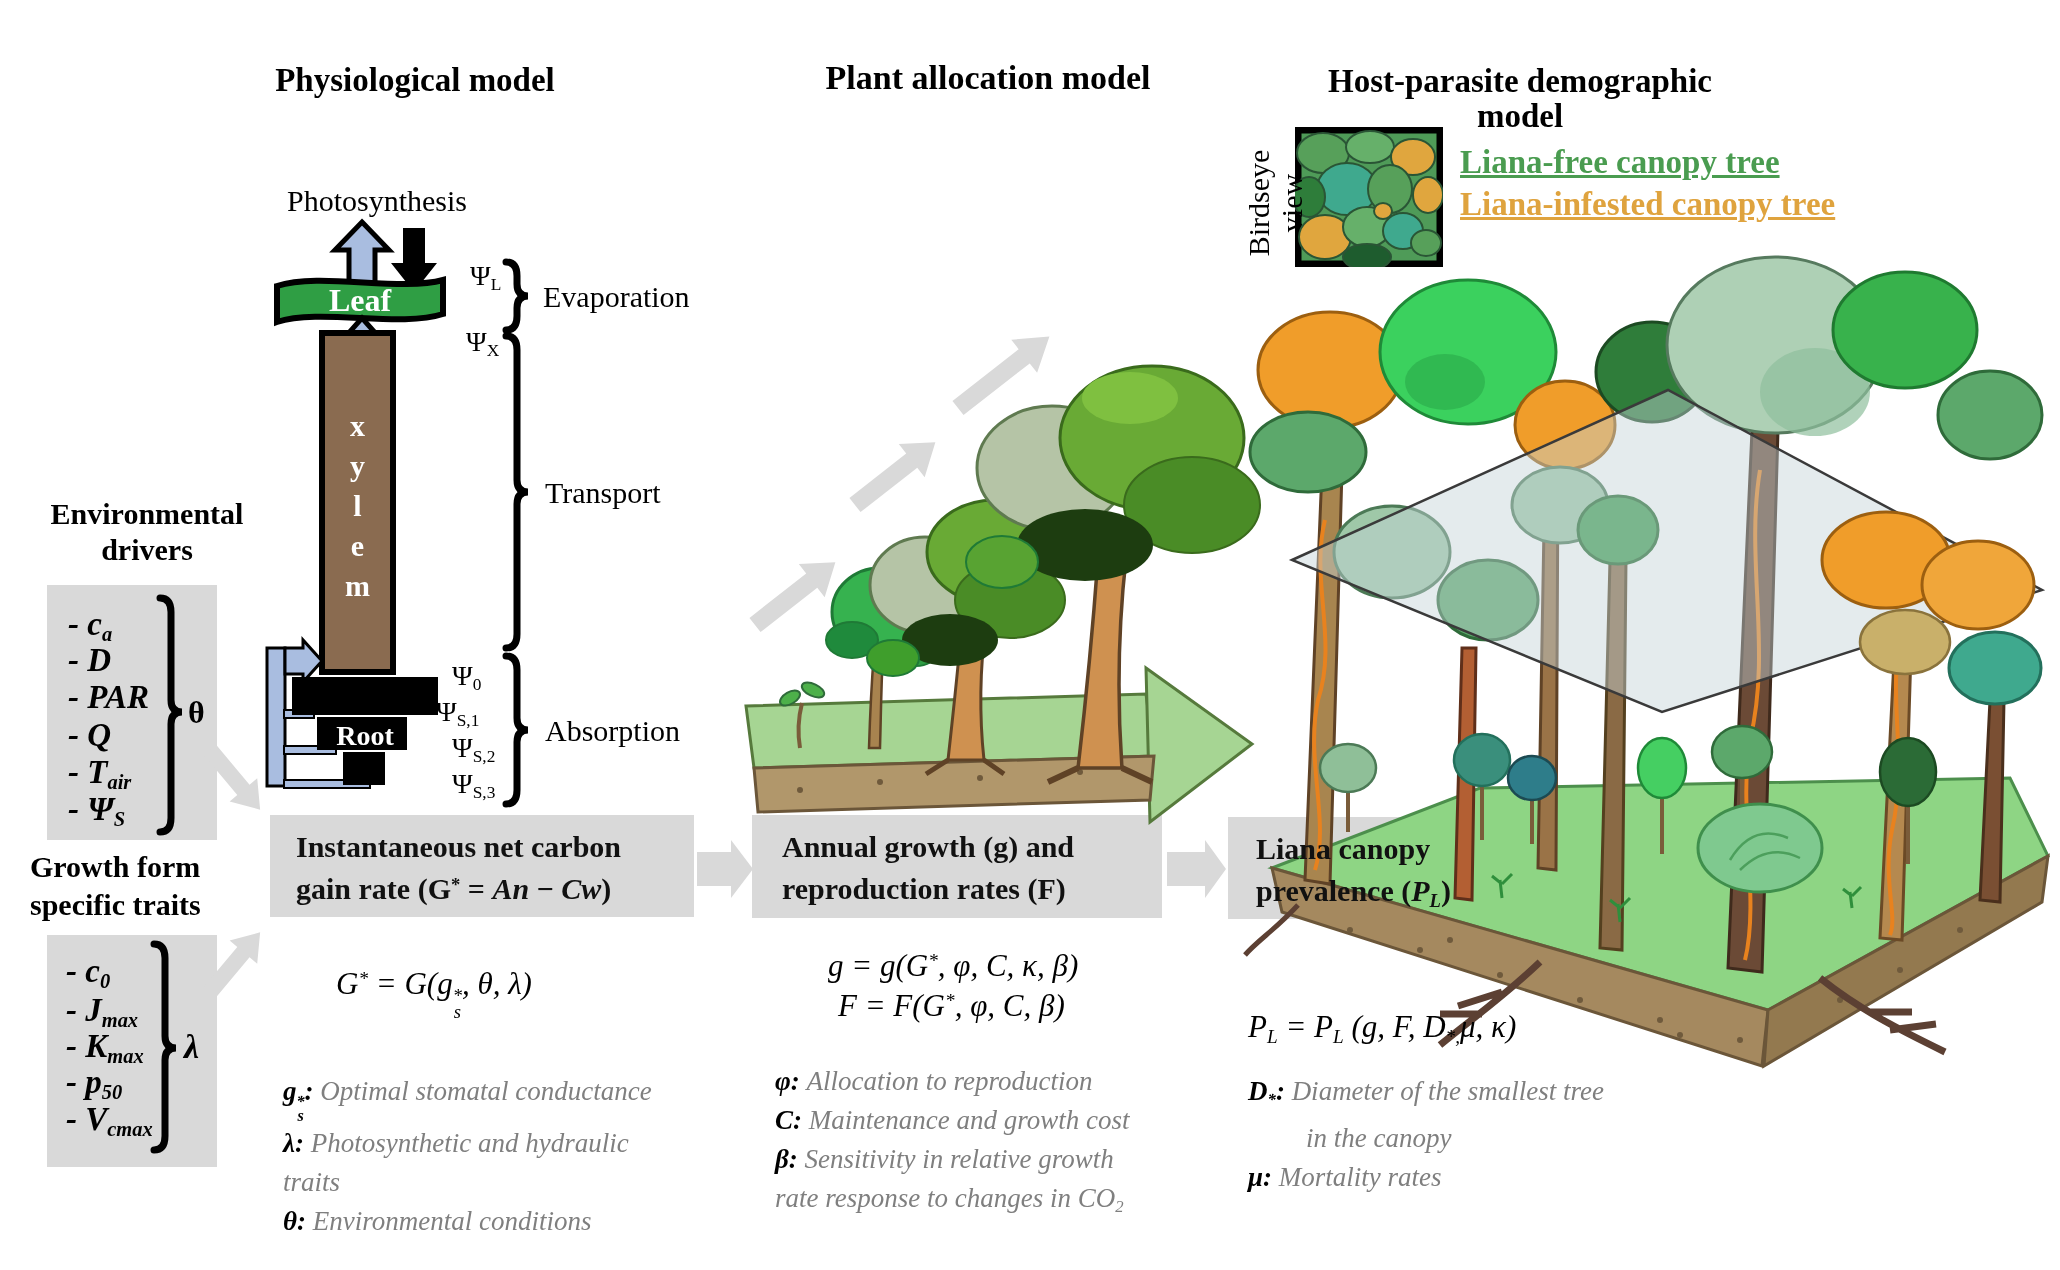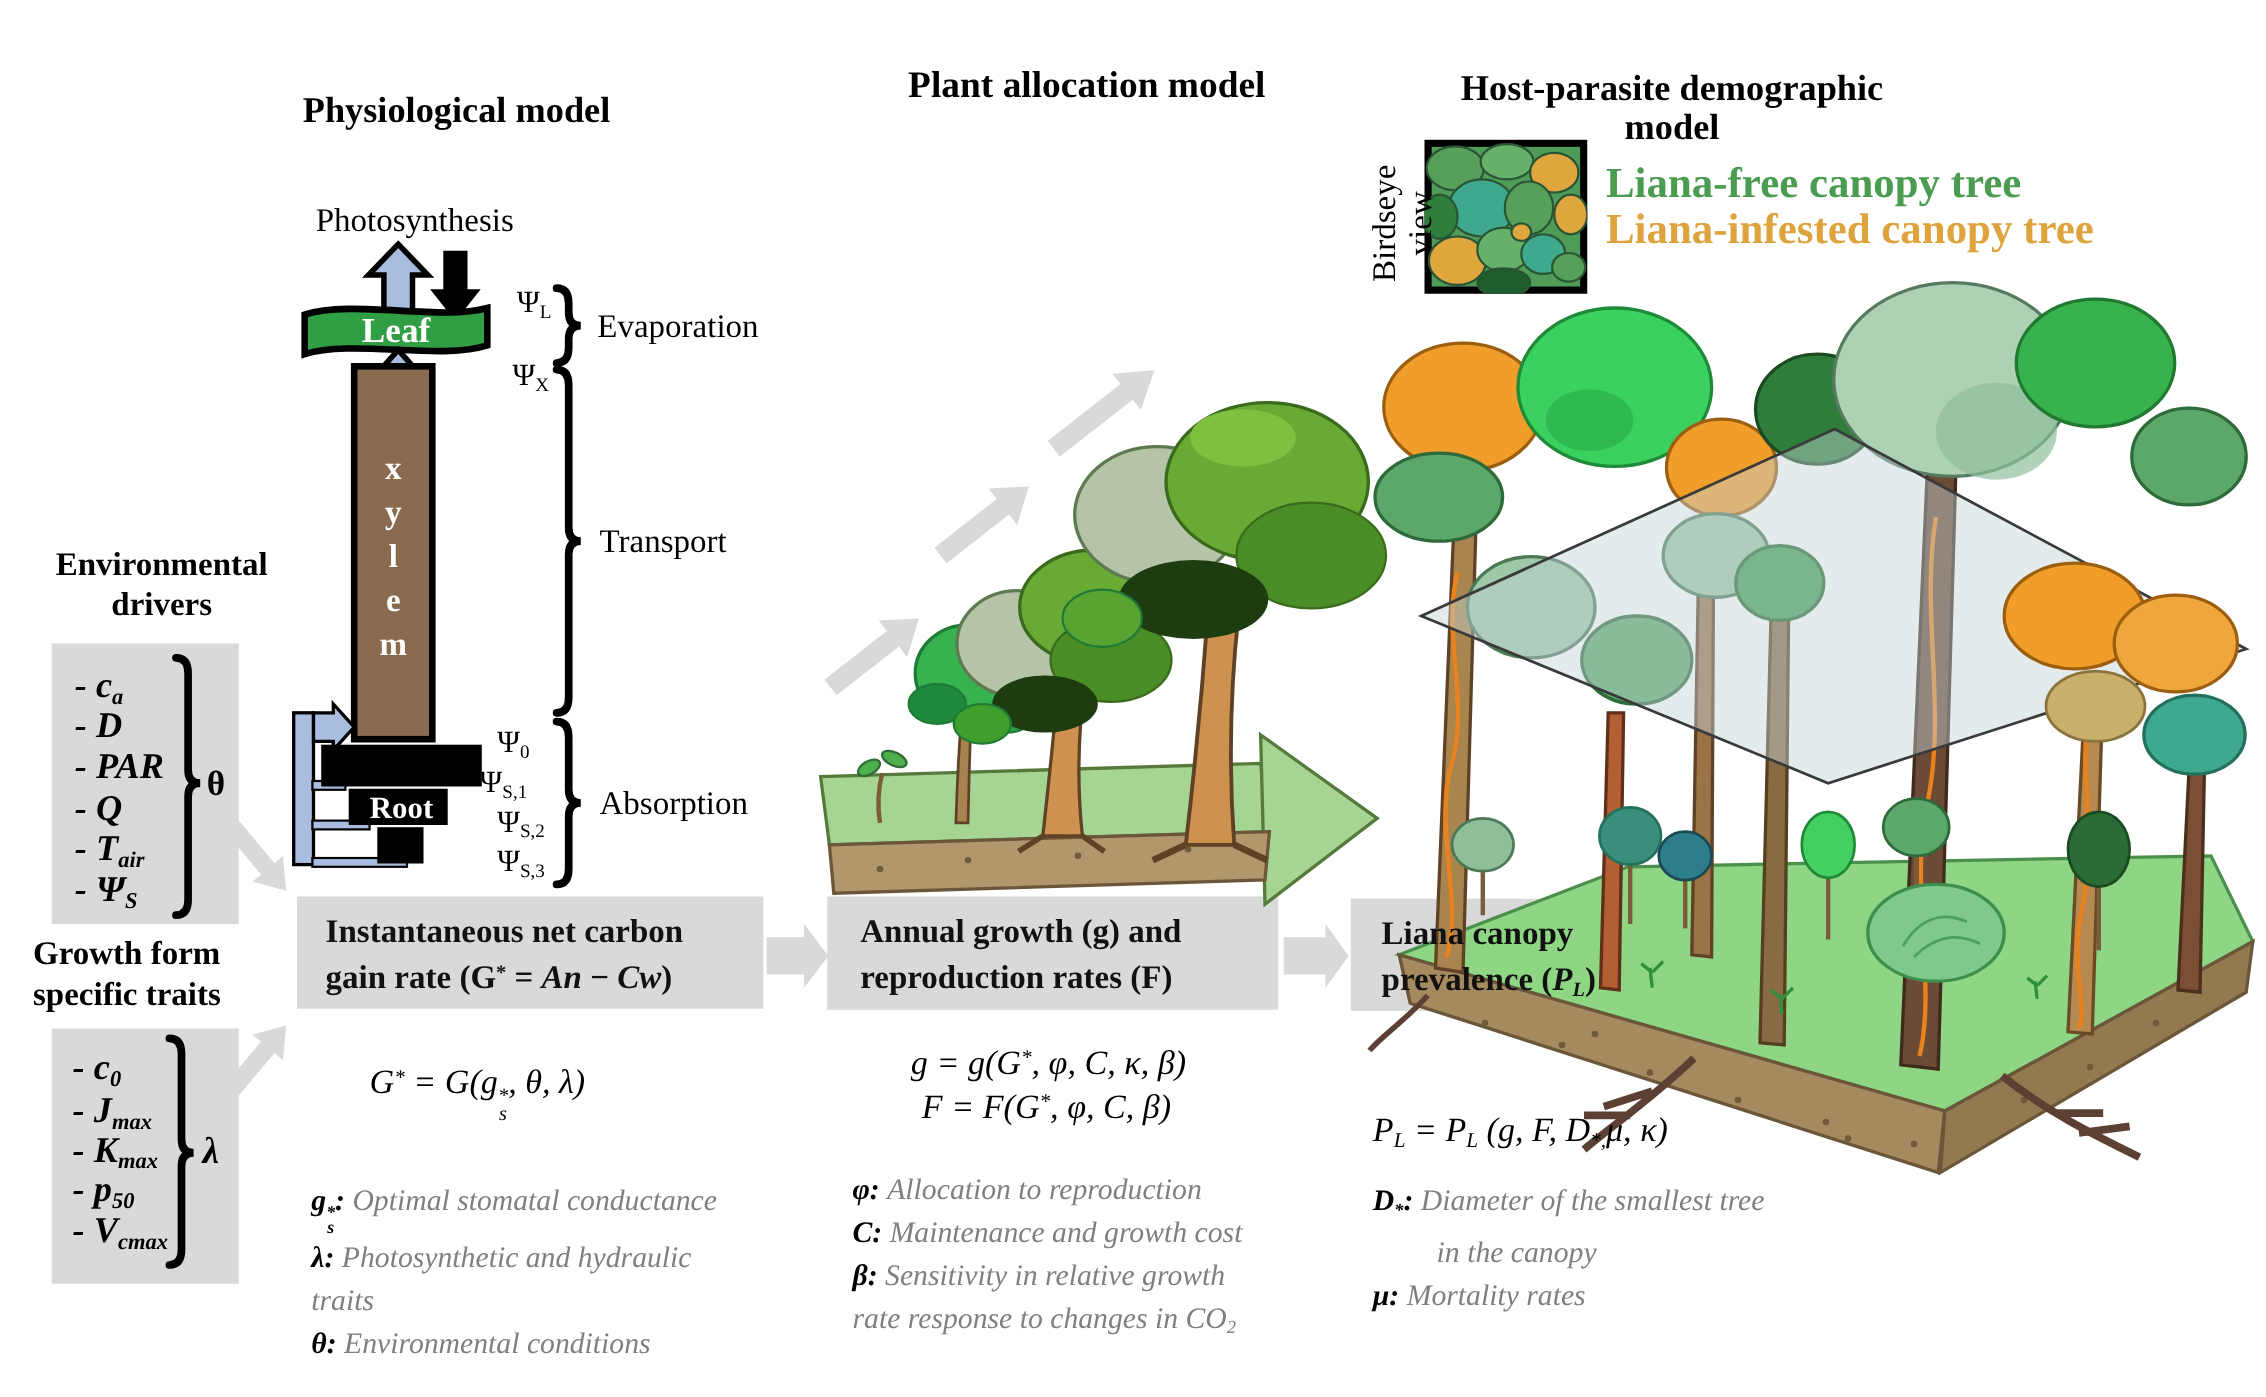--- a/index.html
+++ b/index.html
@@ -23,21 +23,21 @@
   .psi{font-size:28px;}
   .item{font-weight:bold;font-style:italic;font-size:33px;line-height:1;}
   .formula{font-style:italic;font-size:31px;white-space:nowrap;}
   .legend{font-size:27px;line-height:39px;white-space:nowrap;}
   .legend .lsym{font-weight:bold;font-style:italic;color:#000;}
   .legend .ldesc{font-style:italic;color:#7f7f7f;}
   .xylem-letters{display:flex;flex-direction:column;align-items:center;line-height:40px;
                  font-weight:bold;font-size:30px;color:#fff;}
   .birdseye{transform:rotate(-90deg);transform-origin:center;text-align:center;
             font-size:30px;line-height:33px;}
-  .canleg{font-weight:bold;font-size:39px;white-space:nowrap;}
+  .canleg{font-weight:bold;font-size:33px;white-space:nowrap;text-decoration:underline;}
 </style>
 </head>
 <body>
 
 <div class="canvas">
 
   <div class="graybox" style="left:47px;top:585px;width:170px;height:255px;"></div>
   <div class="graybox" style="left:47px;top:935px;width:170px;height:232px;"></div>
   <div class="graybox" style="left:270px;top:815px;width:424px;height:102px;"></div>
   <div class="graybox" style="left:752px;top:815px;width:410px;height:103px;"></div>
@@ -234,21 +234,21 @@
       <ellipse cx="133" cy="68" rx="15" ry="18" fill="#e0a63e"></ellipse>
       <ellipse cx="30" cy="110" rx="26" ry="22" fill="#e0a63e"></ellipse>
       <ellipse cx="72" cy="100" rx="24" ry="20" fill="#66b06a"></ellipse>
       <ellipse cx="108" cy="104" rx="20" ry="18" fill="#3fa98e"></ellipse>
       <ellipse cx="72" cy="130" rx="24" ry="13" fill="#1e5c2e"></ellipse>
       <ellipse cx="131" cy="116" rx="15" ry="13" fill="#57a05a"></ellipse>
       <ellipse cx="88" cy="84" rx="9" ry="8" fill="#e0a63e"></ellipse>
     </g>
   </svg>
 
-  <div class="txt h1" style="left:255px;top:84px;width:320px;font-size:33px;">Physiological model</div>
+  <div class="txt h1" style="left:255px;top:63px;width:320px;font-size:33px;">Physiological model</div>
   <div class="txt h1" style="left:793px;top:60px;width:390px;">Plant allocation model</div>
   <div class="txt h1" style="left:1300px;top:64px;width:440px;font-size:33px;">Host-parasite demographic model</div>
 
   <div class="txt lbl" style="left:287px;top:184px;">Photosynthesis</div>
   <div class="txt white" style="left:277px;top:282px;width:166px;text-align:center;font-size:32px;">Leaf</div>
   <div class="txt xylem-letters" style="left:322px;top:406px;width:71px;">
     <span>x</span>
     <span>y</span>
     <span>l</span>
     <span>e</span>

